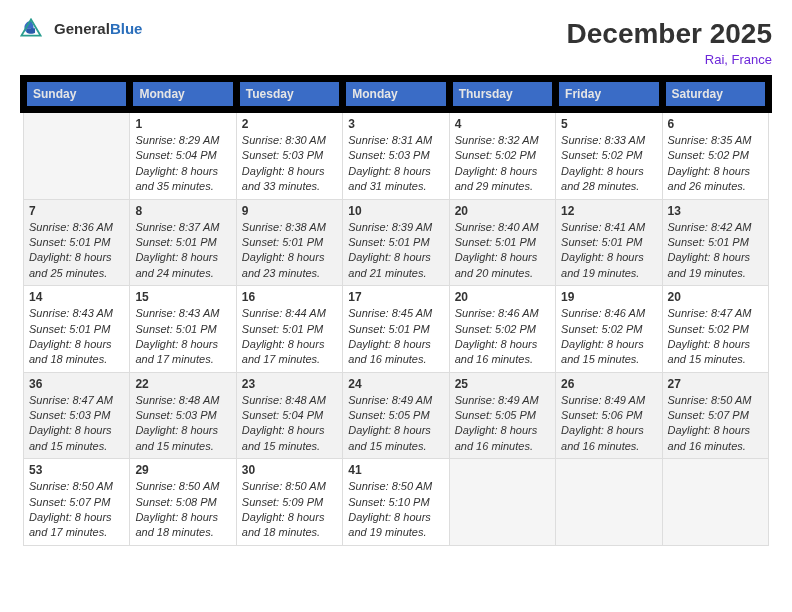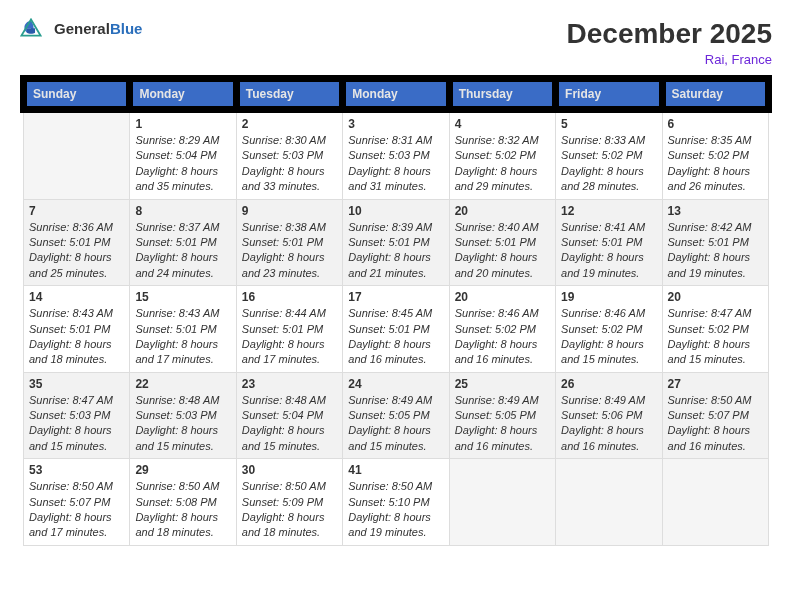--- a/index.html
+++ b/index.html
@@ -217,21 +217,21 @@
             <span class="day-num">19</span>
             <div class="day-info">Sunrise: 8:46 AM<br>Sunset: 5:02 PM<br>Daylight: 8 hours and 15 minutes.</div>
           </td>
           <td>
             <span class="day-num">20</span>
             <div class="day-info">Sunrise: 8:47 AM<br>Sunset: 5:02 PM<br>Daylight: 8 hours and 15 minutes.</div>
           </td>
         </tr>
         <tr>
           <td>
-            <span class="day-num">35</span>
+            <span class="day-num">36</span>
             <div class="day-info">Sunrise: 8:47 AM<br>Sunset: 5:03 PM<br>Daylight: 8 hours and 15 minutes.</div>
           </td>
           <td>
             <span class="day-num">22</span>
             <div class="day-info">Sunrise: 8:48 AM<br>Sunset: 5:03 PM<br>Daylight: 8 hours and 15 minutes.</div>
           </td>
           <td>
             <span class="day-num">23</span>
             <div class="day-info">Sunrise: 8:48 AM<br>Sunset: 5:04 PM<br>Daylight: 8 hours and 15 minutes.</div>
           </td>

